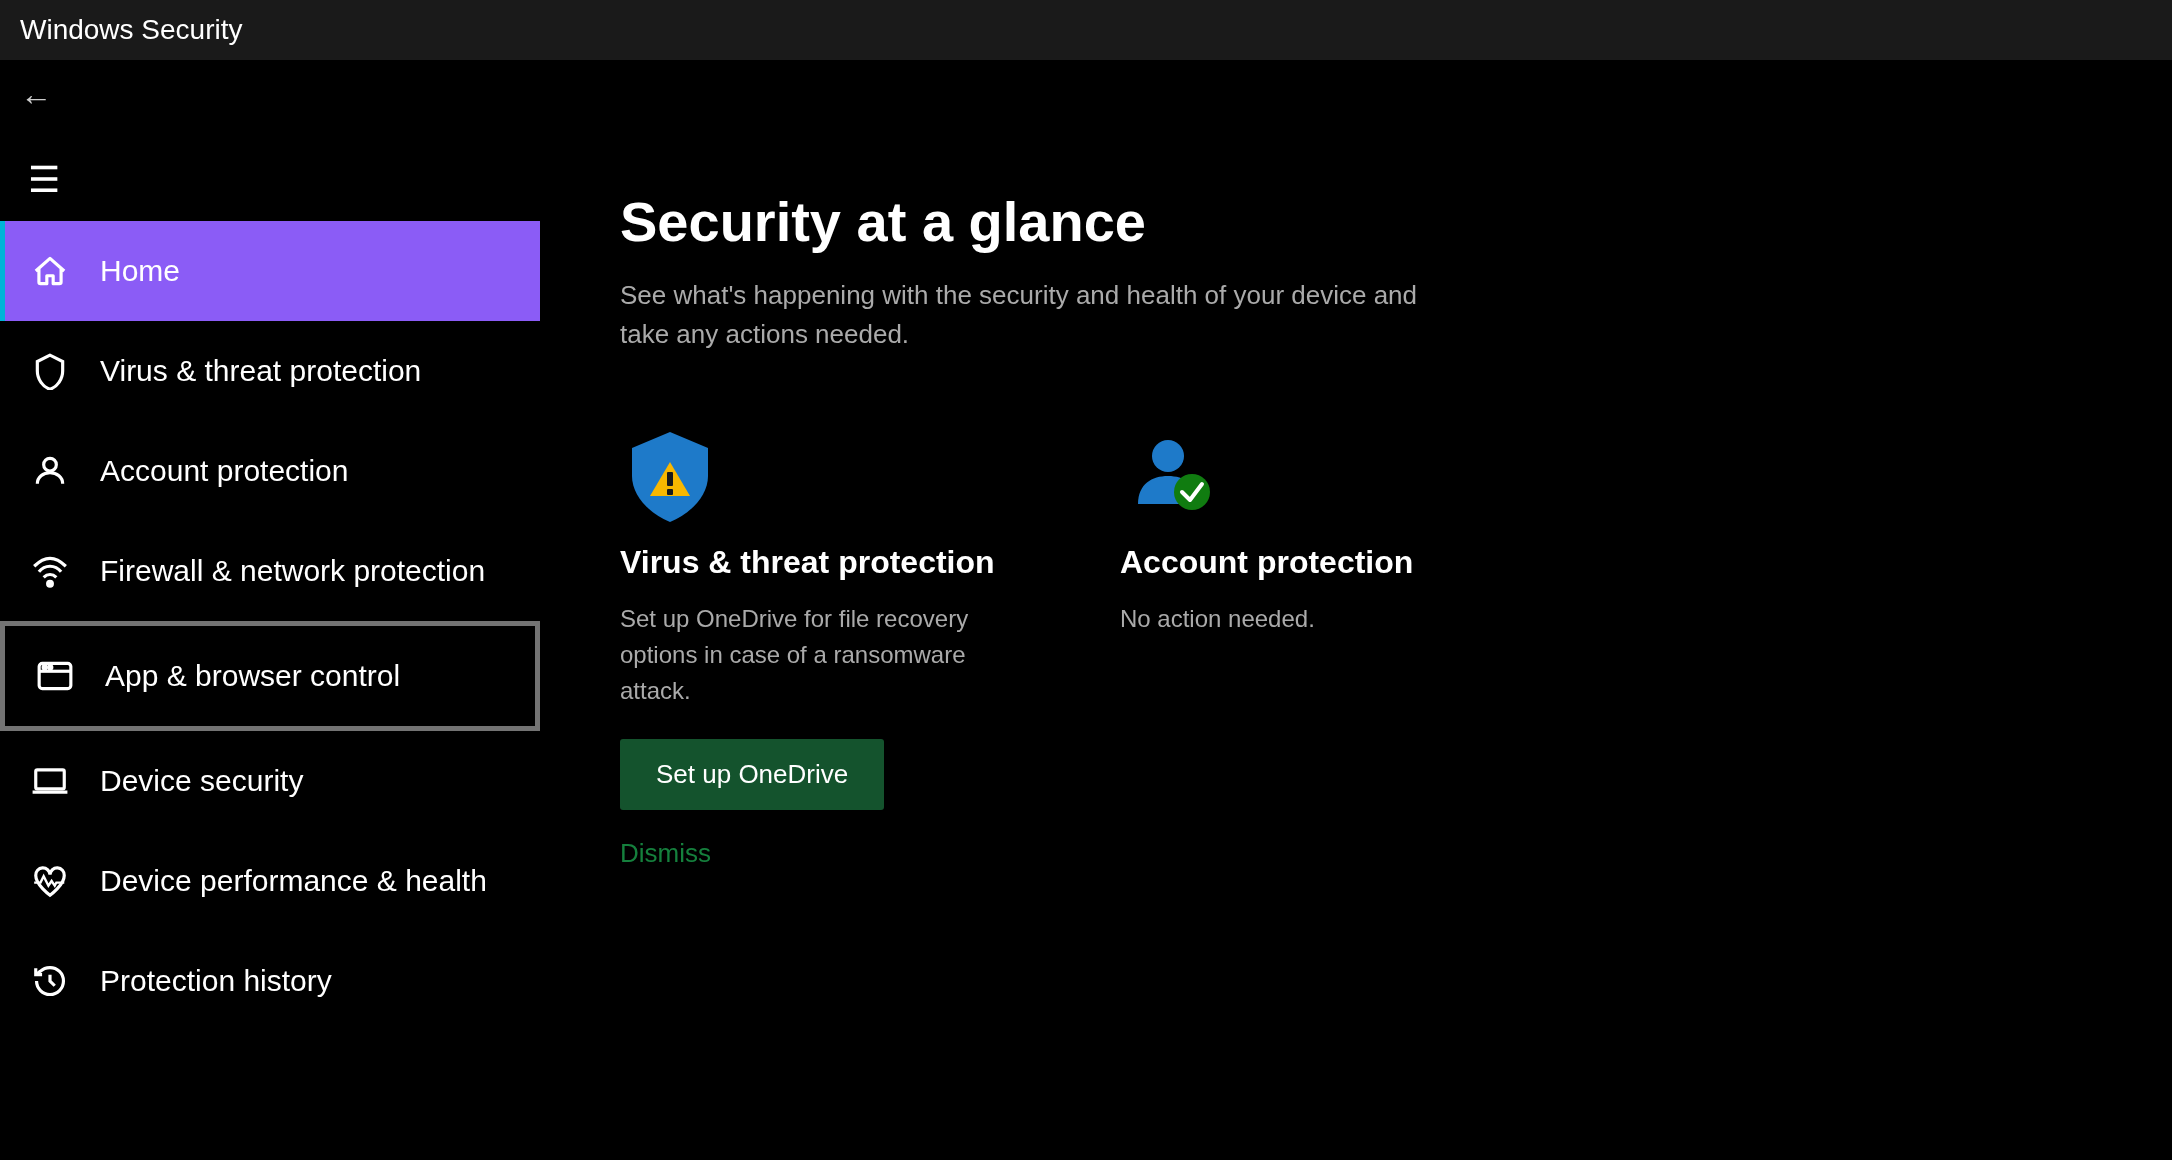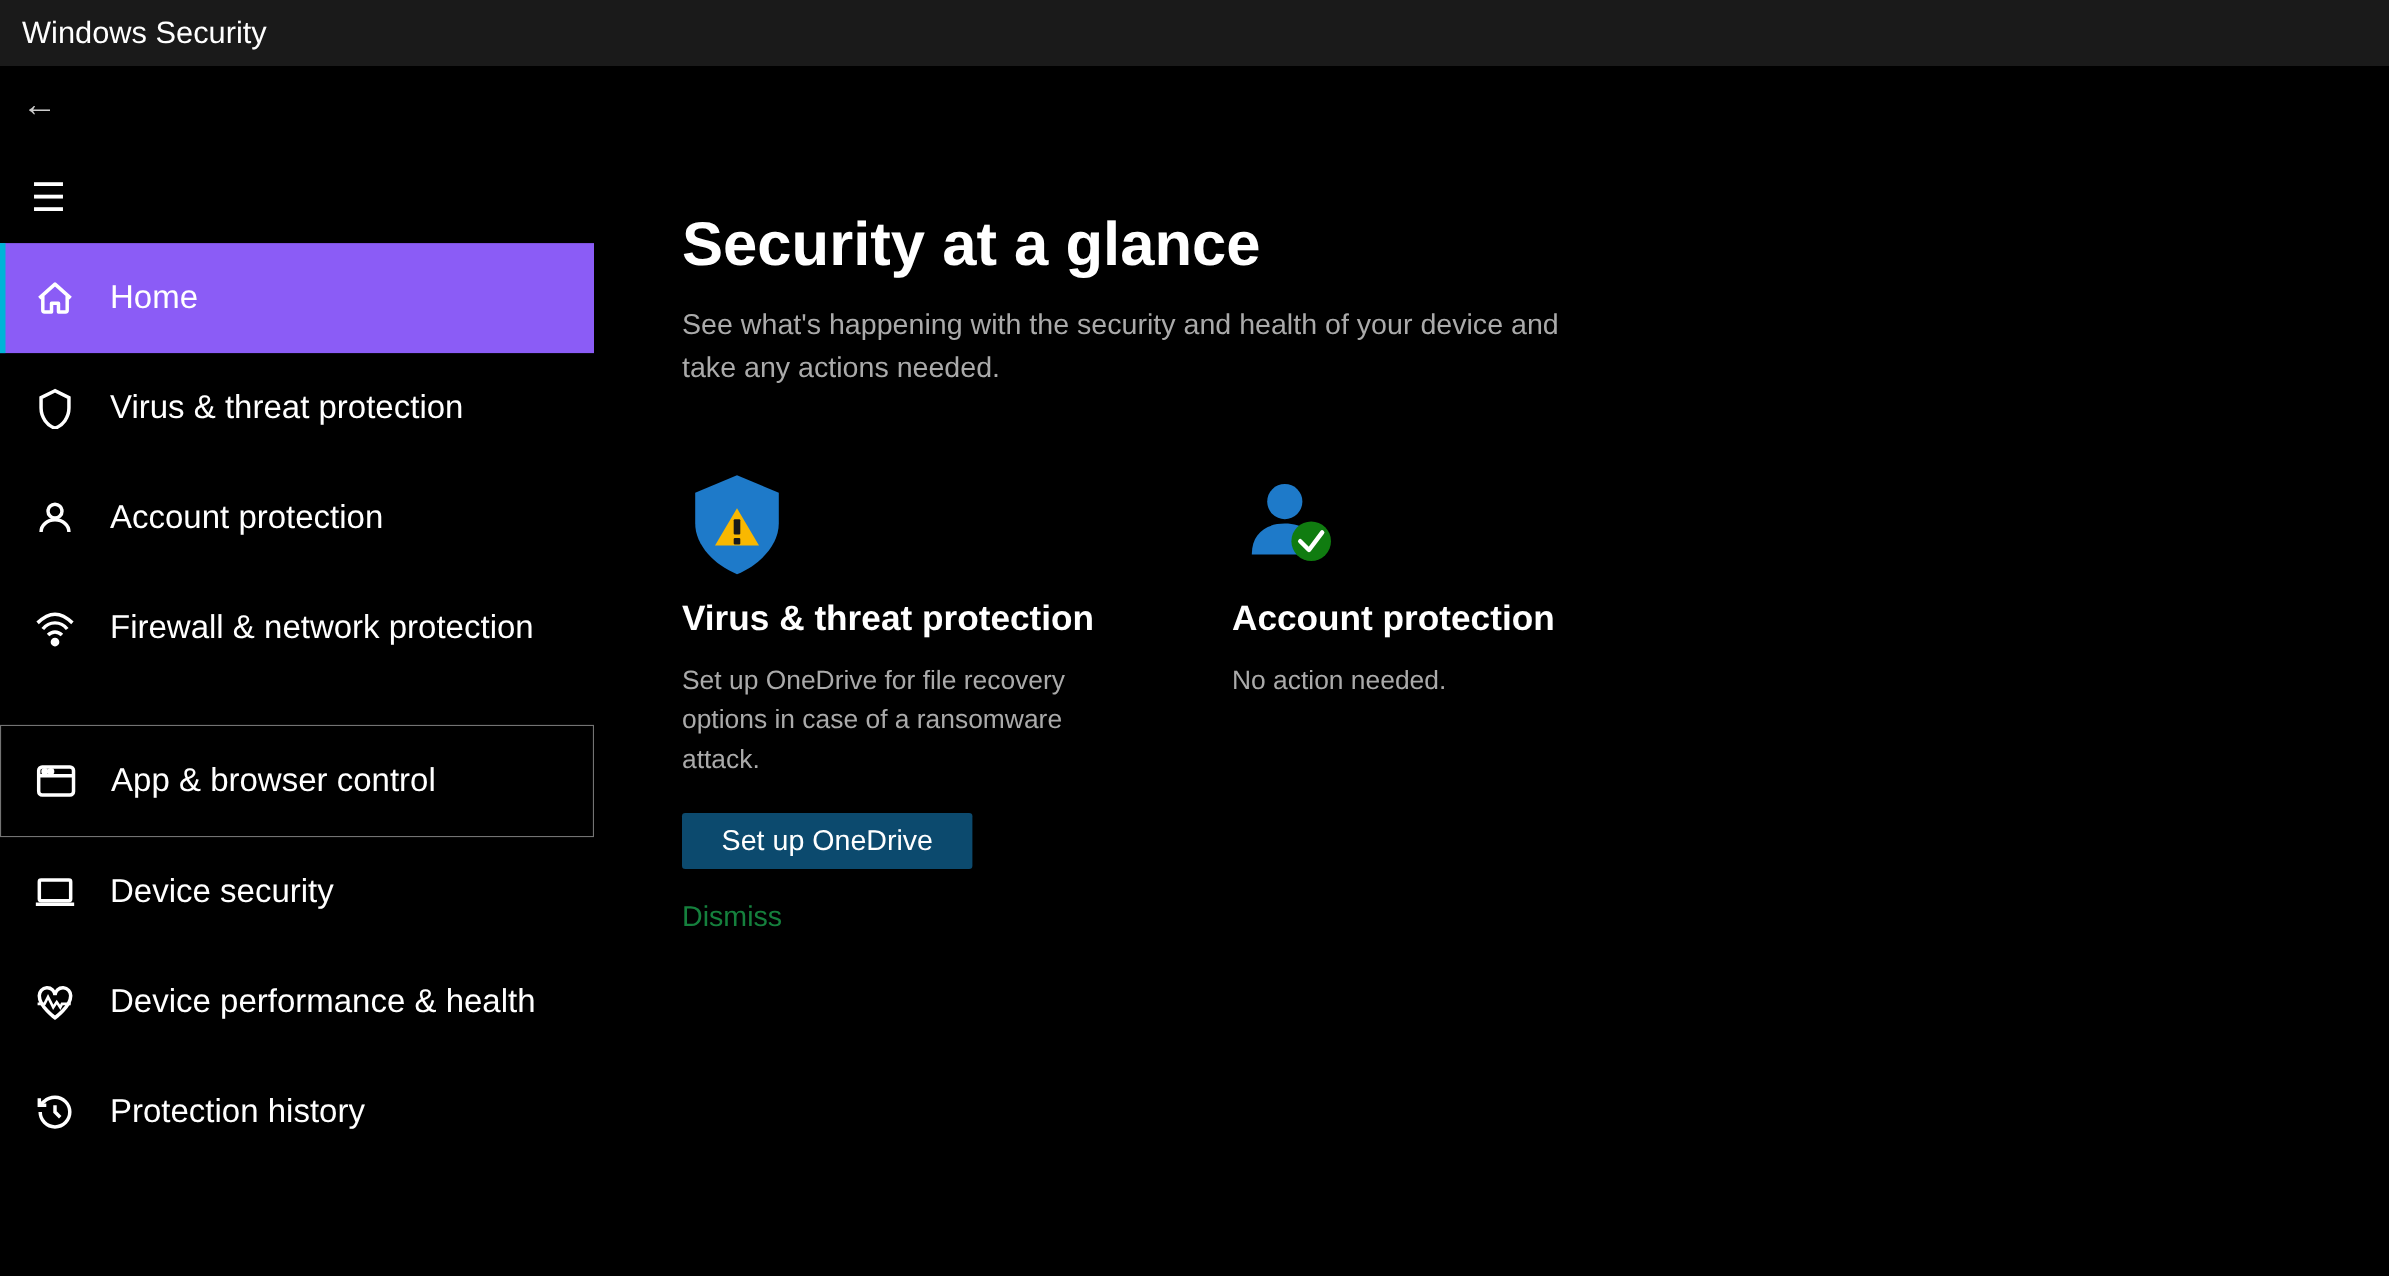--- a/index.html
+++ b/index.html
@@ -76,22 +76,21 @@
     .nav-item.active::before {
       content: '';
       position: absolute;
       left: 0;
       top: 0;
       bottom: 0;
       width: 5px;
       background: #00b4d8;
     }
     .nav-item.highlighted {
-      border: 1px solid #737373;
-      margin-top: 38px;
+      border: 5px solid #737373;
     }
 
     .nav-icon {
       width: 44px;
       height: 44px;
       display: flex;
       align-items: center;
       justify-content: center;
       flex-shrink: 0;
     }
@@ -154,24 +153,24 @@
     }
 
     .card-desc {
       font-size: 24px;
       color: #aaa;
       line-height: 1.5;
       max-width: 420px;
     }
 
     .card-btn {
-      background: #0c4a6e;
+      background: #14532d;
       color: #fff;
       border: none;
-      padding: 10px 36px;
+      padding: 20px 36px;
       font-size: 26px;
       cursor: pointer;
       border-radius: 3px;
       width: fit-content;
       margin-top: 10px;
     }
 
     .dismiss-link {
       color: #15803d;
       font-size: 26px;

